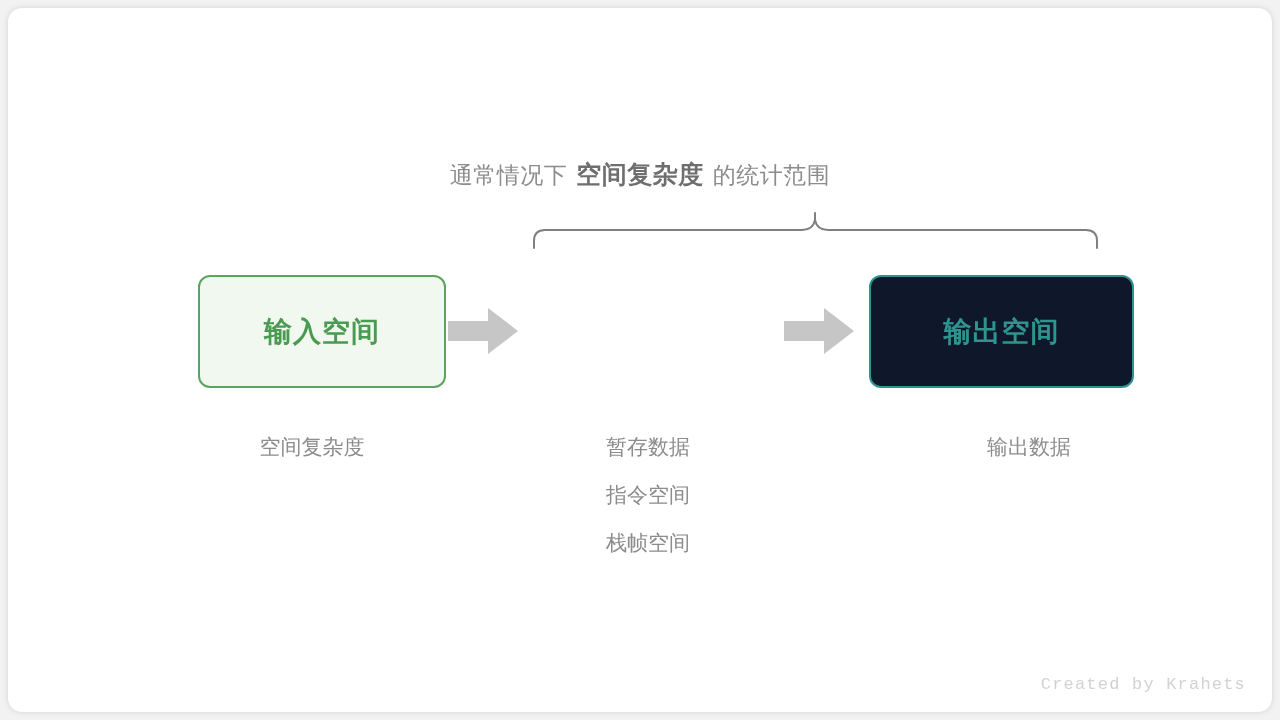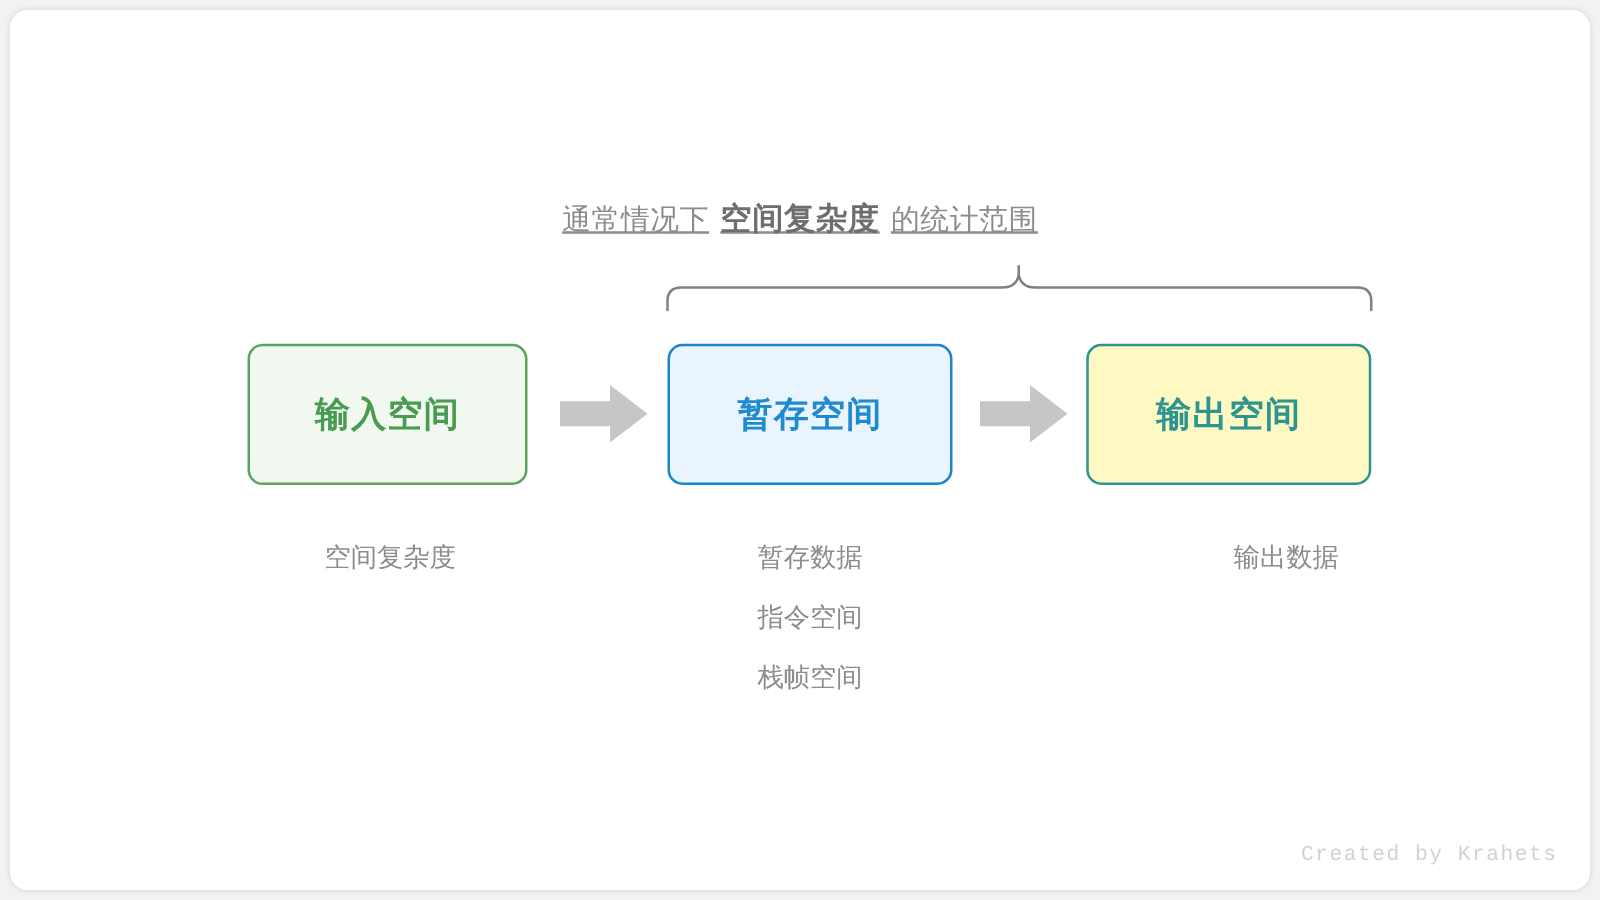--- a/index.html
+++ b/index.html
@@ -19,21 +19,20 @@
   .abs{position:absolute;}
 
   
   #heading{
     left:0;top:150px;width:1264px;
     text-align:center;
     white-space:nowrap;
     font-size:23px;
     color:#8c8c8c;
     letter-spacing:.5px;
-    text-decoration:underline;
   }
   #heading .strong{
     font-weight:bold;
     color:#6e6e6e;
     font-size:25px;
     padding:0 9px;
   }
 
   
   #brace{left:517px;top:195px;}
@@ -41,26 +40,26 @@
   
   .box{
     height:113px;
     border-radius:12px;
     border-width:2px;border-style:solid;
     box-sizing:border-box;
     display:flex;align-items:center;justify-content:center;
     font-size:28px;font-weight:bold;
     letter-spacing:1px;
   }
-  #box-input{left:190px;top:267px;width:224px;
+  #box-input{left:190px;top:267px;width:248px;
     background:#f1f8ef;border-color:#5ba35f;color:#4a9b52;}
   #box-temp{left:526px;top:267px;width:228px;
     background:#e9f4fc;border-color:#1a85cc;color:#1f8ad0;}
-  #box-output{left:861px;top:267px;width:228px;
-    background:#fef9c3;border-color:#2e9490;color:#2e9490;}
+  #box-output{left:861px;top:267px;width:265px;
+    background:#0f172a;border-color:#2e9490;color:#2e9490;}
 
   
   .arrow{width:70px;height:46px;}
 
   
   .caption{
     width:260px;text-align:center;
     font-size:21px;color:#8c8c8c;
     line-height:48px;
   }
@@ -87,23 +86,20 @@
   <div id="brace" class="abs">
     <svg width="590" height="55" viewBox="0 0 590 55" fill="none" xmlns="http://www.w3.org/2000/svg">
       <path d="M9 45 L9 38 Q9 27 20 27 L277 27 Q288 27 290 17 L290 10 L290 17 Q292 27 303 27 L561 27 Q572 27 572 38 L572 45" stroke="#808080" stroke-width="2" stroke-linecap="round" stroke-linejoin="round" fill="none"></path>
     </svg>
   </div>
 
   <div id="box-input" class="abs box">
     <span>输入空间</span>
   </div>
 
-  <div id="box-temp" class="abs box">
-    <span>暂存空间</span>
-  </div>
 
   <div id="box-output" class="abs box">
     <span>输出空间</span>
   </div>
 
   <div class="abs" style="left:440px;top:300px;">
     <svg class="arrow" viewBox="0 0 70 46" xmlns="http://www.w3.org/2000/svg">
       <path d="M0 13 L40 13 L40 0 L70 23 L40 46 L40 33 L0 33 Z" fill="#c6c6c6"></path>
     </svg>
   </div>

